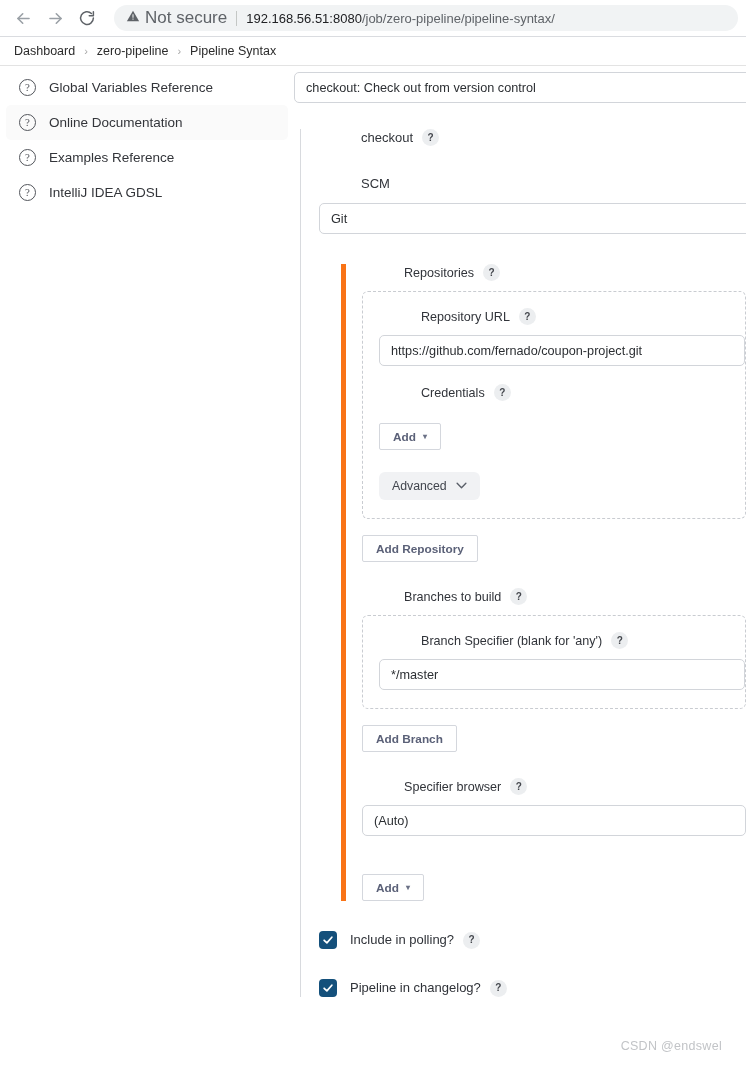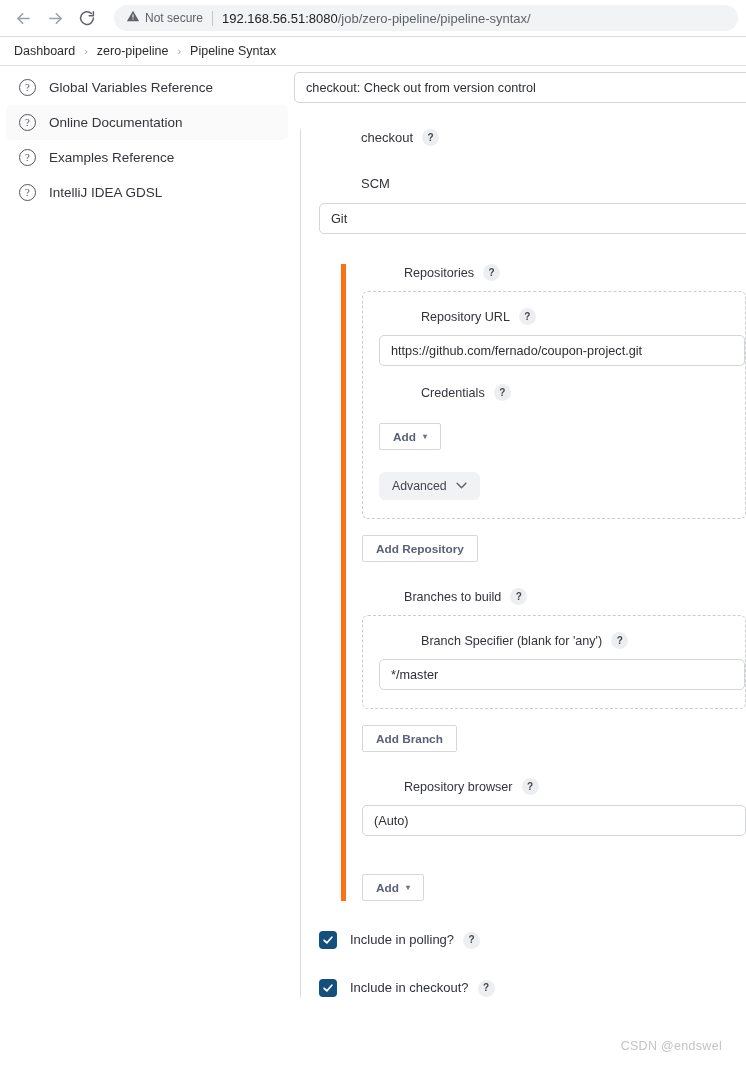--- a/index.html
+++ b/index.html
@@ -41,21 +41,21 @@
     min-width: 0;
   }
   .not-secure-group {
     display: flex;
     align-items: center;
     gap: 5px;
     flex: 0 0 auto;
   }
   .warn-icon { display: block; color: #5f6368; }
   .not-secure-text {
-    font-size: 12px;
+    font-size: 17px;
     color: #5f6368;
     white-space: nowrap;
   }
   .omni-sep {
     width: 1px; height: 15px;
     background: #c4c7c5;
     margin: 0 9px;
     flex: 0 0 auto;
   }
   .url-text {
@@ -451,21 +451,21 @@
 
         <div class="sp16"></div>
         <div class="btn">
           <span>Add Branch</span>
         </div>
 
         <div class="sp26"></div>
 
         
         <div class="row-label small">
-          <span>Repository browser</span>
+          <span>Specifier browser</span>
           <span class="help-badge">?</span>
         </div>
         <div class="sp10"></div>
         <div class="ctl">
           <span>(Auto)</span>
         </div>
 
         <div class="sp26"></div>
 
         
@@ -492,21 +492,21 @@
 
       <div class="sp30"></div>
 
       <div class="check-row">
         <span class="cbox">
           <svg width="12" height="12" viewBox="0 0 14 14" fill="none" stroke="#ffffff" stroke-width="2" stroke-linecap="round" stroke-linejoin="round">
               <polyline points="2.5 7.3 5.7 10.3 11.5 3.8"></polyline>
             </svg>
         </span>
         <span class="check-label">
-          <span>Include in checkout?</span>
+          <span>Pipeline in changelog?</span>
           <span class="help-badge">?</span>
         </span>
       </div>
 
     </div>
   </div>
 </div>
 
 <div class="watermark">CSDN @endswel</div>
 

